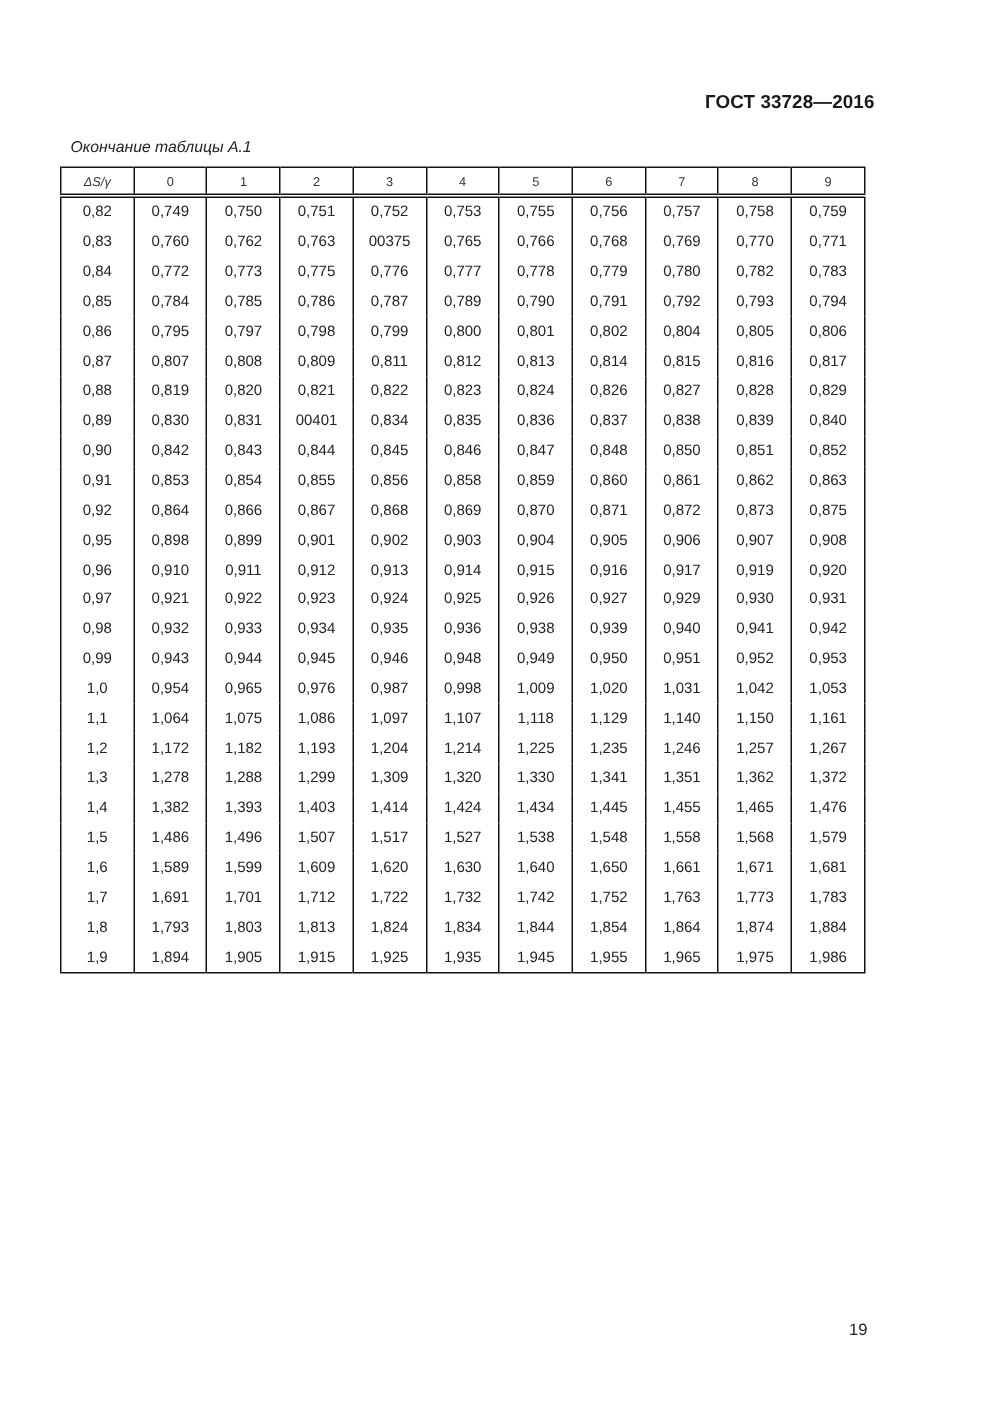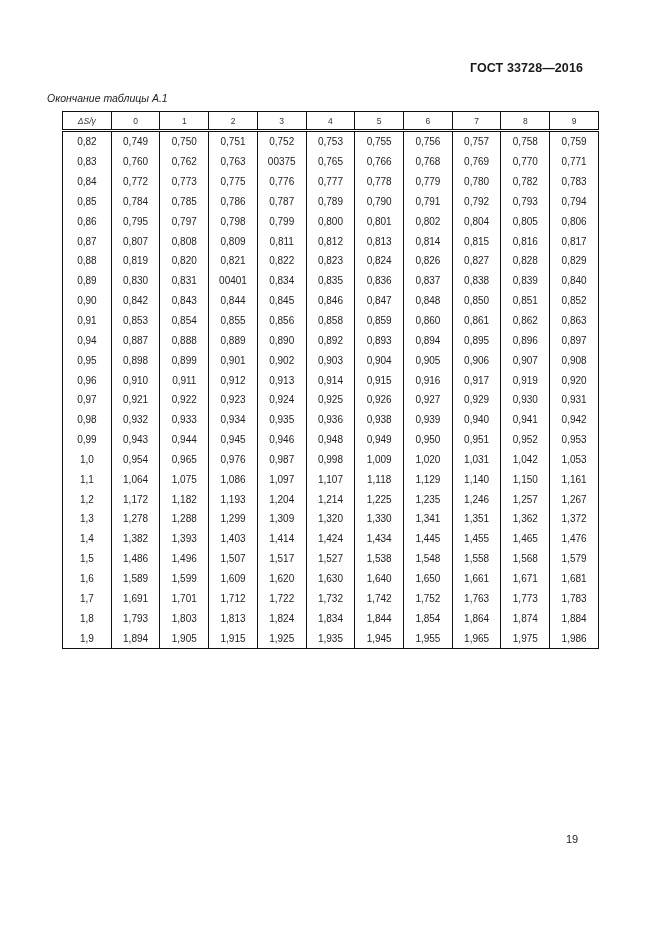--- a/index.html
+++ b/index.html
@@ -1,27 +1,27 @@
 <!DOCTYPE html>
 <html><head>
 <meta charset="utf-8">
 <style>
   html, body { margin:0; padding:0; background:#ffffff; }
   body { width:661px; height:935px; position:relative; overflow:hidden;
          font-family:"Liberation Sans", sans-serif; color:#1a1a1a; }
   .doc-code { position:absolute; top:61px; right:78px; font-weight:bold; font-size:12.5px; letter-spacing:0.1px;text-align:center; }
   .caption { position:absolute; top:92px; left:47px; font-style:italic; font-size:10.5px; color:#222;text-align:right; }
-  table.data { position:absolute; top:111px; left:62px; width:537px; border-collapse:collapse;
+  table.data { position:absolute; top:111px; left:40px; width:537px; border-collapse:collapse;
                table-layout:fixed; border:1.3px solid #111; }
   table.data th, table.data td { border-left:1px solid #111; border-right:1px solid #111;
                text-align:center; padding:0; font-weight:normal; }
   table.data thead th { height:17px; font-size:8.5px; color:#333; border-bottom:3px double #111; }
   table.data thead th.param { font-style:italic; }
   table.data tbody td { height:19.85px; font-size:10px; color:#222; }
-  .page-num { position:absolute; top:833px; left:566px; font-size:11px; color:#222; }
+  .page-num { position:absolute; top:881px; left:566px; font-size:11px; color:#222; }
 </style>
 </head>
 <body>
 
 <div class="doc-code">ГОСТ 33728—2016</div>
 <div class="caption">Окончание таблицы А.1</div>
 
 <table class="data">
   <thead>
     <tr id="head-row">
@@ -163,31 +163,31 @@
         <td>0,855</td>
         <td>0,856</td>
         <td>0,858</td>
         <td>0,859</td>
         <td>0,860</td>
         <td>0,861</td>
         <td>0,862</td>
         <td>0,863</td>
       </tr>
       <tr>
-        <td>0,94</td>
-        <td>0,887</td>
-        <td>0,888</td>
-        <td>0,889</td>
-        <td>0,890</td>
-        <td>0,892</td>
-        <td>0,893</td>
-        <td>0,894</td>
-        <td>0,895</td>
-        <td>0,896</td>
-        <td>0,897</td>
+        <td>0,92</td>
+        <td>0,864</td>
+        <td>0,866</td>
+        <td>0,867</td>
+        <td>0,868</td>
+        <td>0,869</td>
+        <td>0,870</td>
+        <td>0,871</td>
+        <td>0,872</td>
+        <td>0,873</td>
+        <td>0,875</td>
       </tr>
       <tr>
         <td>0,95</td>
         <td>0,898</td>
         <td>0,899</td>
         <td>0,901</td>
         <td>0,902</td>
         <td>0,903</td>
         <td>0,904</td>
         <td>0,905</td>

